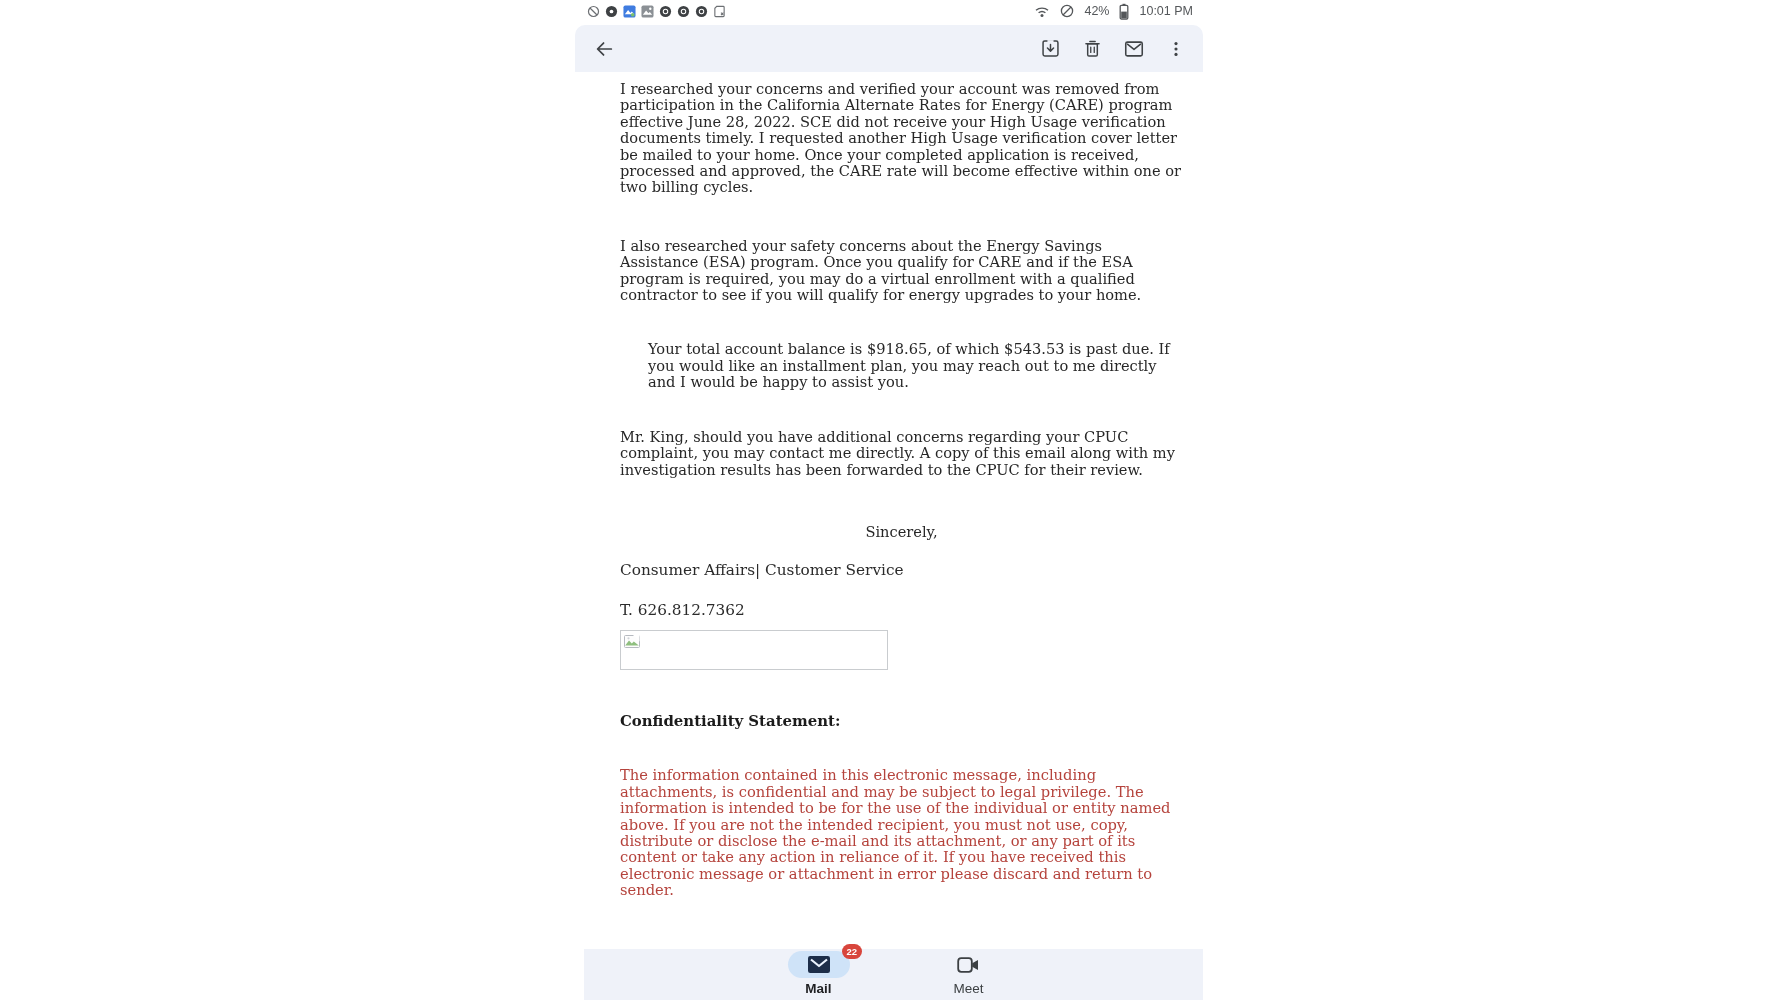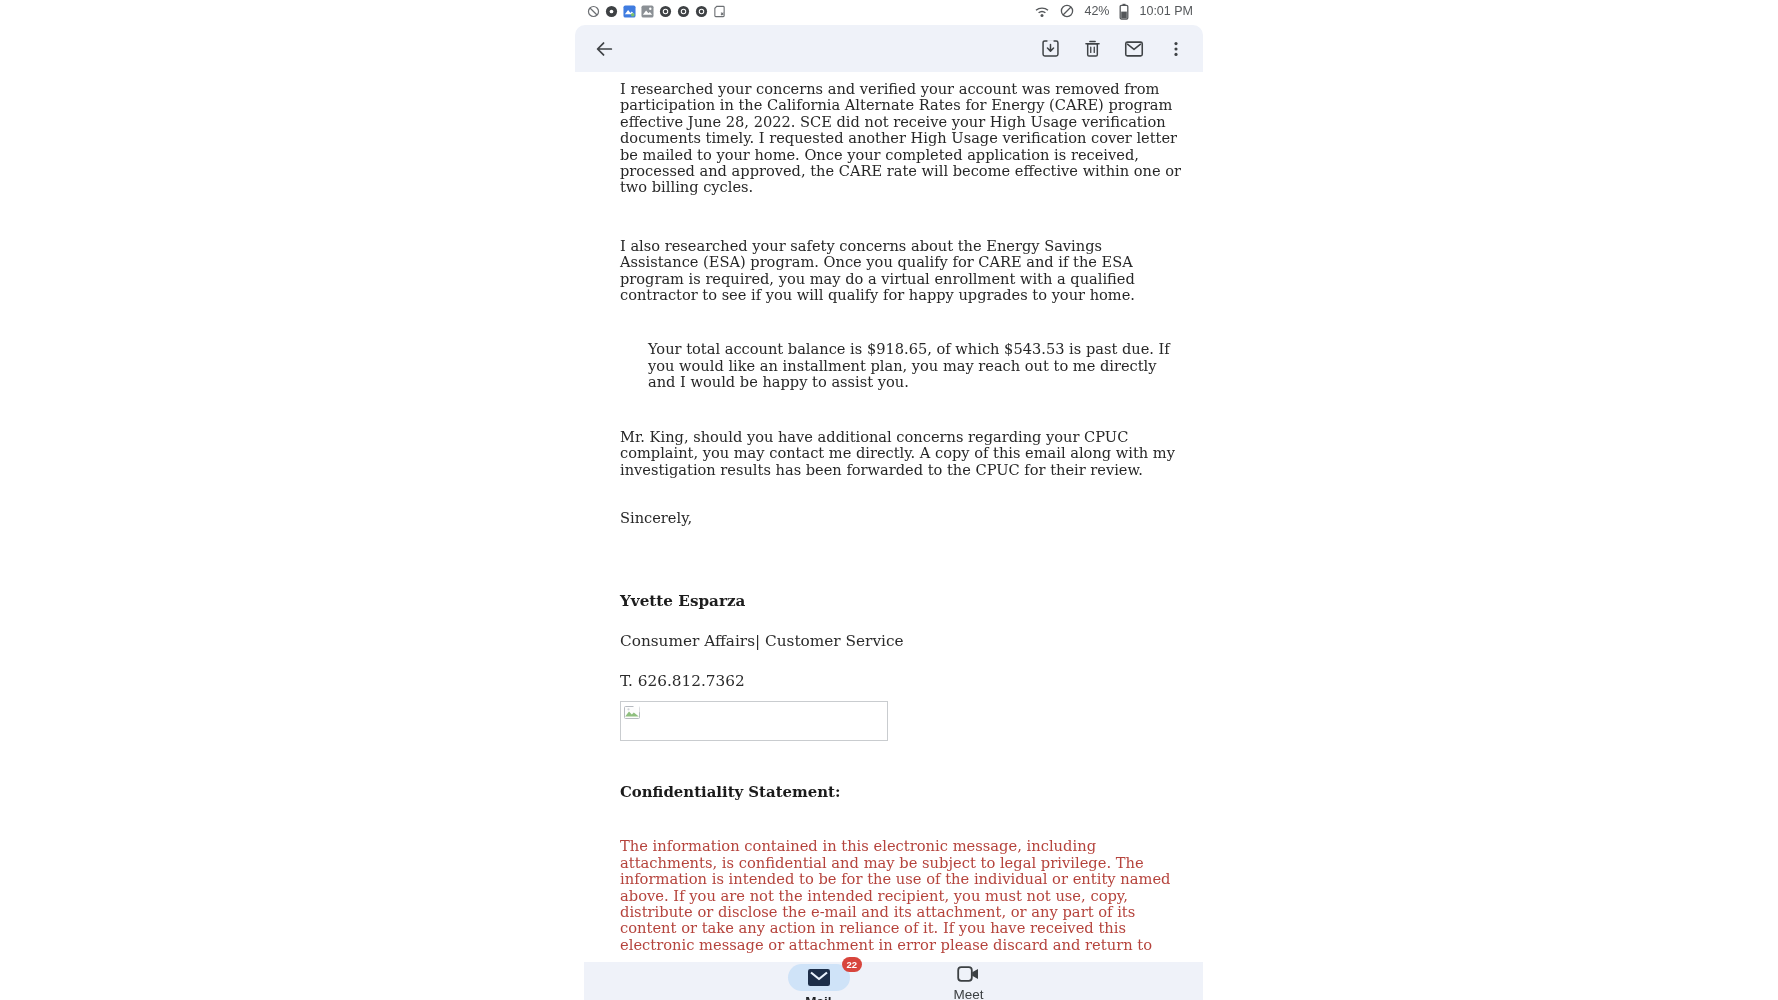--- a/index.html
+++ b/index.html
@@ -29,21 +29,21 @@
   
   .content{
     position:absolute;top:72px;bottom:45px;left:0;right:0;overflow:hidden;
     background:#ffffff;padding:9px 20px 0 45px;box-sizing:border-box;
   }
   .body-text{
     font-family:"DejaVu Serif","Liberation Serif",serif;
     font-size:14.6px;line-height:16.4px;color:#272727;margin:0;
   }
   .p2{margin-top:42px;} .p3{margin-top:38px;margin-left:28px;} .p4{margin-top:38px;}
-  .closing{margin-top:32px;}
+  .closing{margin-top:46px;text-align:center;}
   .sig-name{
     font-family:"DejaVu Serif","Liberation Serif",serif;font-weight:bold;
     font-size:15.2px;line-height:19px;color:#1d1d1d;margin-top:66px;
   }
   .sig-title{
     font-family:"DejaVu Serif","Liberation Serif",serif;
     font-size:15.3px;line-height:19px;color:#9b9b9b;margin-top:11px;
   }
   .sig-dept,.sig-phone{
     font-family:"DejaVu Serif","Liberation Serif",serif;
@@ -57,21 +57,21 @@
   .conf-heading{
     font-family:"DejaVu Serif","Liberation Serif",serif;font-weight:bold;
     font-size:14.9px;line-height:18px;color:#1b1b1b;margin-top:42px;
   }
   .conf-body{
     font-family:"DejaVu Serif","Liberation Serif",serif;
     font-size:14.7px;line-height:16.4px;color:#b5433c;margin-top:37px;
   }
   
   .bottom-nav{
-    position:absolute;left:0;right:0;bottom:0;height:38px;background:#eff2f9;
+    position:absolute;left:0;right:0;bottom:0;height:51px;background:#eff2f9;
     display:flex;justify-content:center;margin-left:9px;
   }
   .nav-item{width:150px;display:flex;flex-direction:column;align-items:center;cursor:pointer;}
   .icon-wrap{position:relative;height:27px;margin-top:2px;display:flex;align-items:center;justify-content:center;}
   .pill{width:62px;height:27px;border-radius:14px;background:#cfe3f8;display:flex;align-items:center;justify-content:center;}
   .badge{
     position:absolute;top:-7px;right:-12px;background:#d8453c;color:#ffffff;
     font-size:9.5px;font-weight:bold;line-height:1;border-radius:8px;padding:2.5px 4.5px;
   }
   .nav-label{font-size:13.5px;margin-top:3px;color:#3c4043;}
@@ -195,26 +195,25 @@
             <circle cx="12" cy="5.5" r="1.9" fill="#3f4346"></circle>
             <circle cx="12" cy="12" r="1.9" fill="#3f4346"></circle>
             <circle cx="12" cy="18.5" r="1.9" fill="#3f4346"></circle>
           </svg>
       </div>
     </div>
   </div>
 
   <div class="content">
     <p class="body-text p1">I researched your concerns and verified your account was removed from participation in the California Alternate Rates for Energy (CARE) program effective June 28, 2022. SCE did not receive your High Usage verification documents timely. I requested another High Usage verification cover letter be mailed to your home. Once your completed application is received, processed and approved, the CARE rate will become effective within one or two billing cycles.</p>
-    <p class="body-text p2">I also researched your safety concerns about the Energy Savings Assistance (ESA) program. Once you qualify for CARE and if the ESA program is required, you may do a virtual enrollment with a qualified contractor to see if you will qualify for happy upgrades to your home.</p>
+    <p class="body-text p2">I also researched your safety concerns about the Energy Savings Assistance (ESA) program. Once you qualify for CARE and if the ESA program is required, you may do a virtual enrollment with a qualified contractor to see if you will qualify for energy upgrades to your home.</p>
     <p class="body-text p3">Your total account balance is $918.65, of which $543.53 is past due. If you would like an installment plan, you may reach out to me directly and I would be happy to assist you.</p>
     <p class="body-text p4">Mr. King, should you have additional concerns regarding your CPUC complaint, you may contact me directly. A copy of this email along with my investigation results has been forwarded to the CPUC for their review.</p>
     <p class="body-text closing">Sincerely,</p>
 
-    <div class="sig-name">Yvette Esparza</div>
     <div class="sig-dept">Consumer Affairs| Customer Service</div>
     <div class="sig-phone">T. 626.812.7362</div>
 
     <div class="img-placeholder">
       <svg width="16" height="15" viewBox="0 0 16 15">
           <rect x="0.5" y="1.5" width="15" height="12" rx="1" fill="#fdfdfd" stroke="#b6bac0"></rect>
           <path d="M1.2 11.5 L5 6.5 L7.8 9.5 L9.8 7.5 L14.8 11.5 Z" fill="#8fbf7f"></path>
           <path d="M9 1 L15.5 7.5 L15.5 1 Z" fill="#ffffff"></path>
           <circle cx="4.5" cy="4.3" r="1.1" fill="#cfd3d8"></circle>
         </svg>

